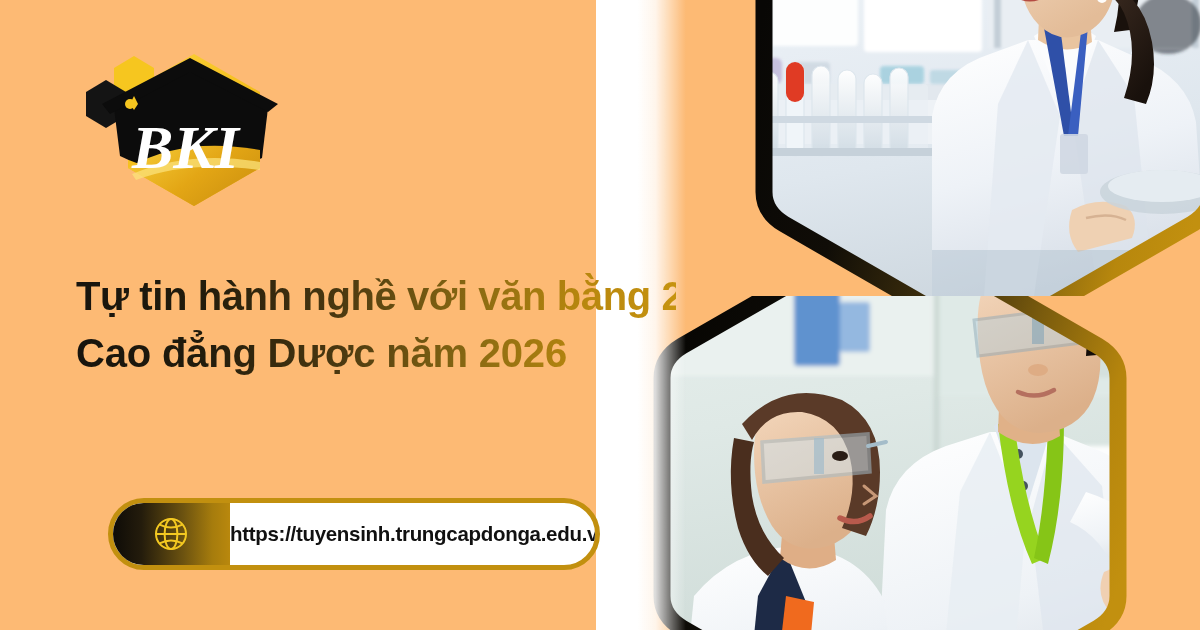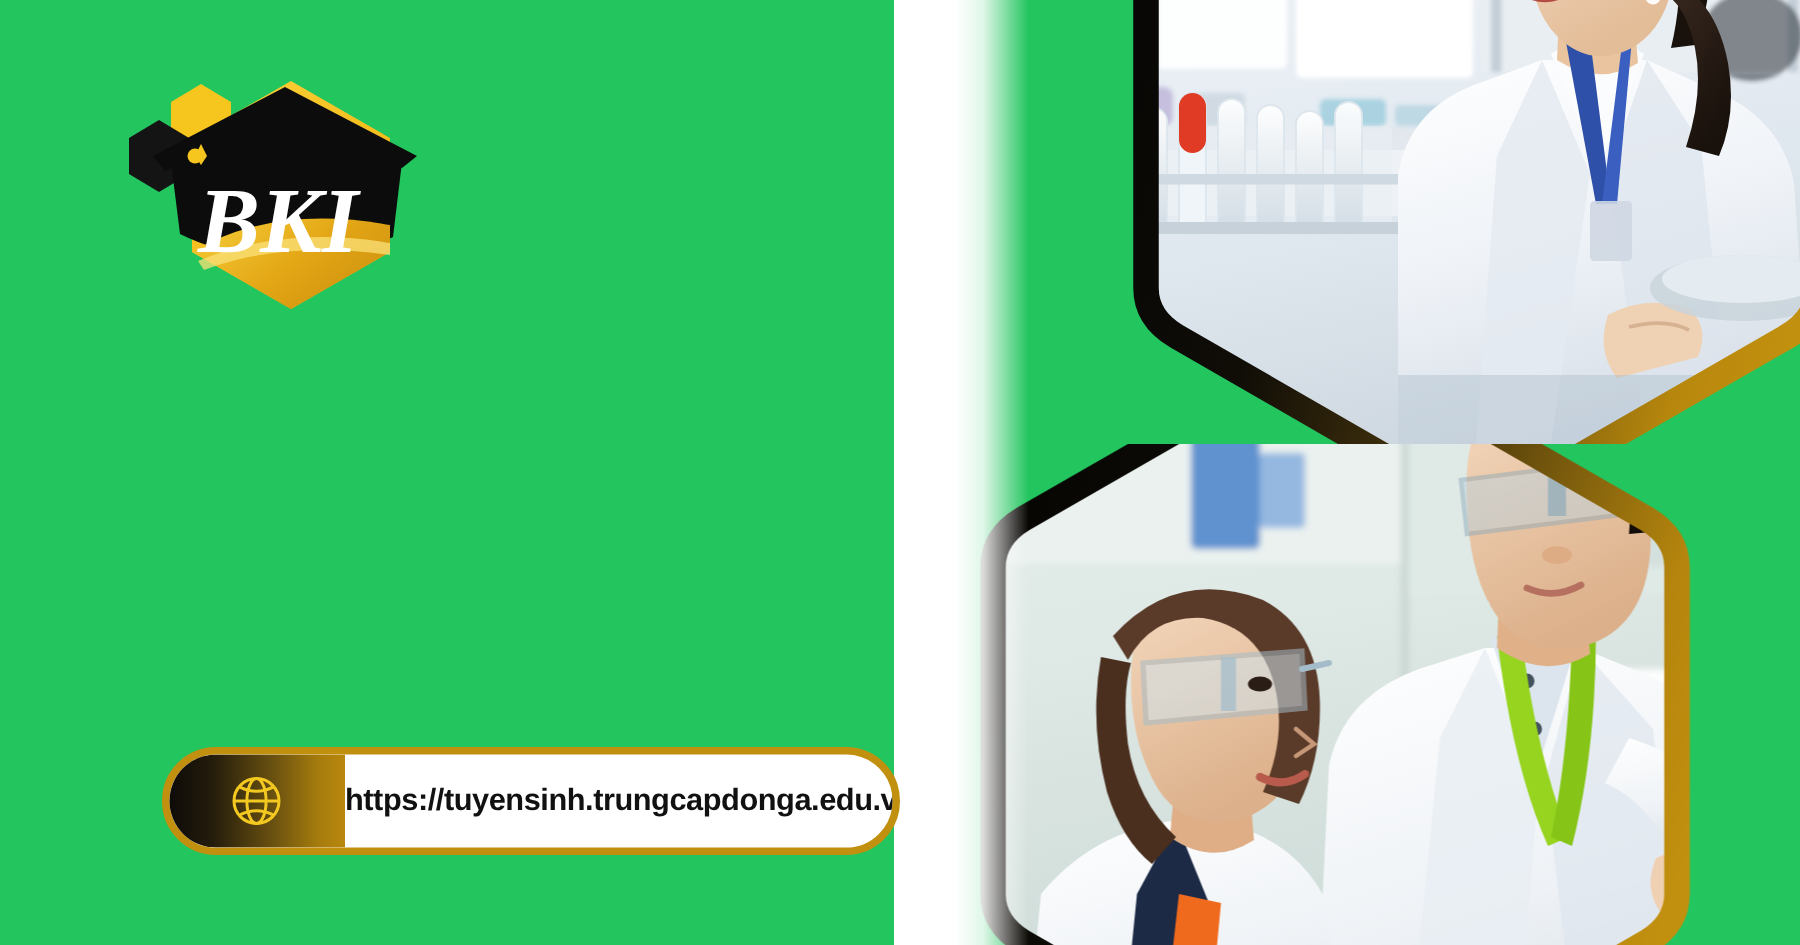--- a/index.html
+++ b/index.html
@@ -3,21 +3,21 @@
 <meta charset="utf-8">
 <style>
   * { margin:0; padding:0; box-sizing:border-box; }
   html, body {
     width:1200px; height:630px; overflow:hidden;
     background:#ffffff;
     font-family:"Liberation Sans", sans-serif;
   }
   #stage {
     position:relative; width:1200px; height:630px;
-    background:#22c55e; overflow:hidden;
+    background:#fdba74; overflow:hidden;
   }
 
   
   #left-panel {
     position:absolute; left:0; top:0; width:660px; height:630px;
     z-index:30;
   }
 
   
   #logo-block {
@@ -453,20 +453,24 @@
           <path d="M 58 58 L 62 50 L 66 58 L 62 64 Z" fill="#f6c61f"></path>
         </g>
 
         <path d="M 56 122 Q 110 90 188 104 L 188 122 L 122 160 L 56 122 Z" fill="url(#swooshGold)"></path>
         <path d="M 60 128 Q 118 104 188 116 L 188 124 Q 116 114 64 134 Z" fill="#fbe27a" opacity="0.75"></path>
 
         <text x="60" y="122" font-family="Liberation Serif, serif" font-size="62" font-weight="bold" font-style="italic" fill="#ffffff">BKI</text>
       </svg>
     </div>
 
+    <div id="headline">
+      <div class="headline-line l1">Tự tin hành nghề với văn bằng 2</div>
+      <div class="headline-line l2">Cao đẳng Dược năm 2026</div>
+    </div>
 
     <div id="url-pill">
       <div id="url-icon-wrap">
         <span id="globe-icon">
           <svg width="38" height="38" viewBox="0 0 38 38" fill="none" stroke="#f3c821" stroke-width="2">
             <circle cx="19" cy="19" r="15"></circle>
             <ellipse cx="19" cy="19" rx="6.4" ry="15"></ellipse>
             <line x1="4" y1="19" x2="34" y2="19"></line>
             <path d="M 7.6 9.6 Q 19 15.4 30.4 9.6"></path>
             <path d="M 7.6 28.4 Q 19 22.6 30.4 28.4"></path>

